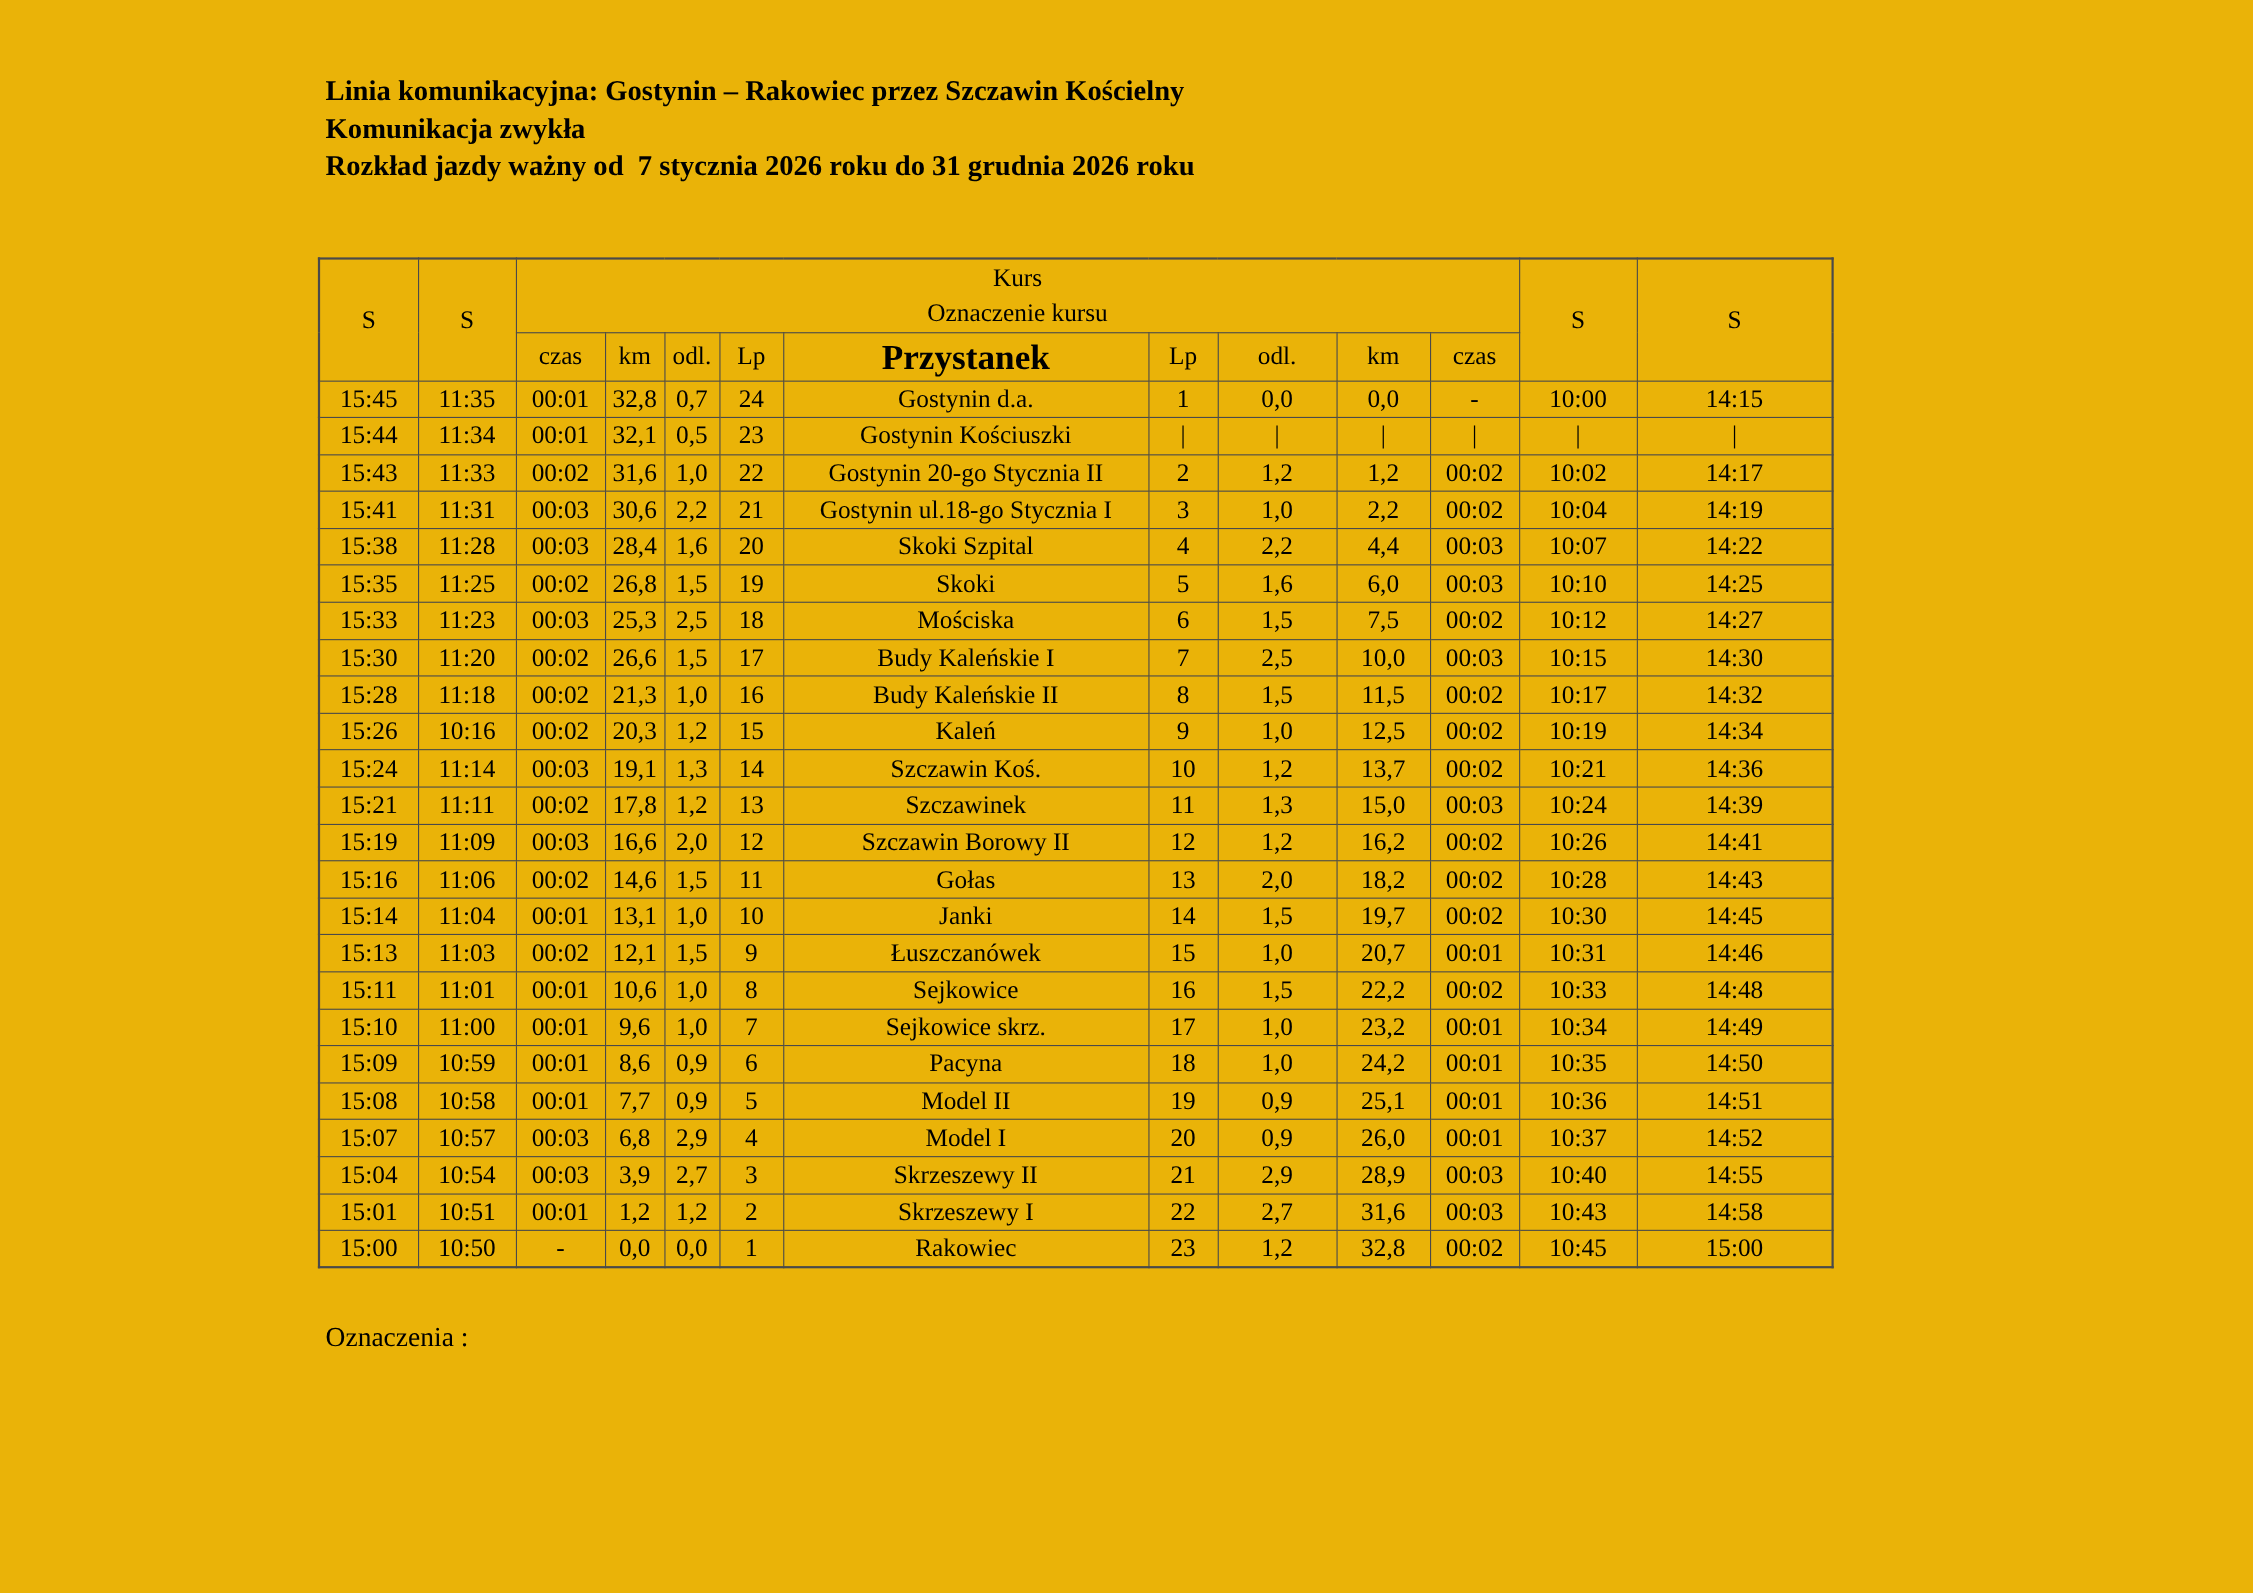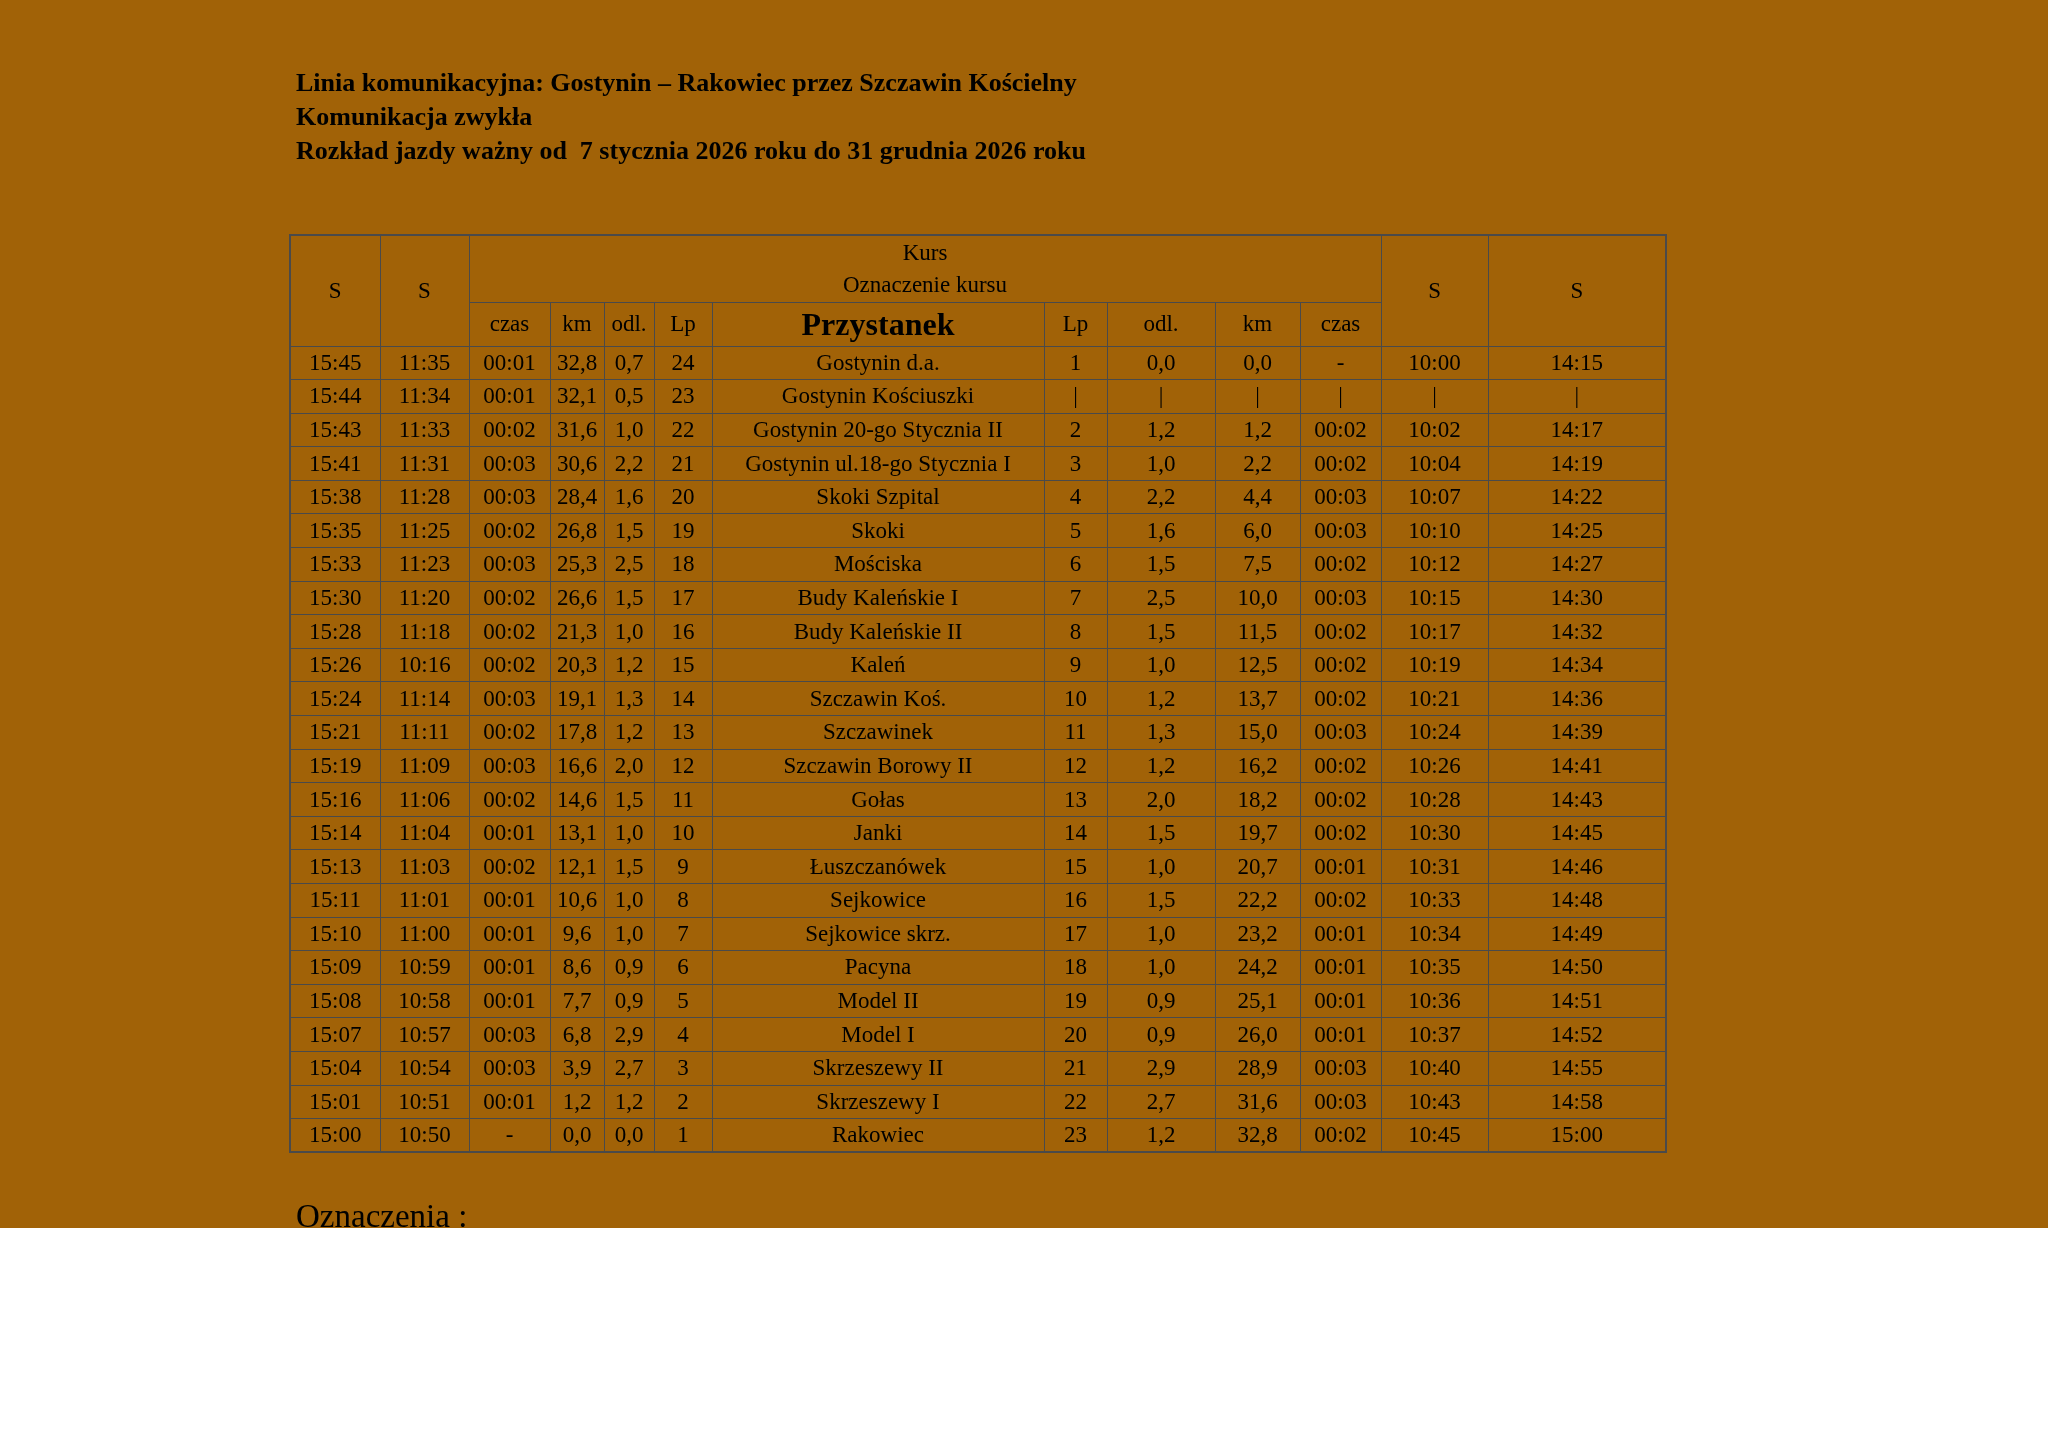--- a/index.html
+++ b/index.html
@@ -1,20 +1,20 @@
 <!DOCTYPE html>
 <html><head>
 <meta charset="utf-8">
 <style>
   html, body { margin: 0; padding: 0; }
   .page {
     position: relative;
     width: 2048px;
-    height: 1228px;
-    background: #a16207;
+    height: 1448px;
+    background: #eab308;
     font-family: "Liberation Serif", "DejaVu Serif", serif;
     color: #000000;
     overflow: hidden;
   }
   .title-block {
     position: absolute;
     left: 296px;
     top: 66px;
   }
   .title-line {
@@ -56,21 +56,21 @@
   td.stop {
     text-align: left;
     padding-left: 6px;
   }
   .footer-block {
     position: absolute;
     left: 296px;
     top: 1196px;
   }
   .footer-line {
-    font-size: 33px;
+    font-size: 25px;
     line-height: 41px;
     white-space: pre;
   }
 </style>
 </head>
 <body>
 
 <div class="page">
 
   <div class="title-block">

